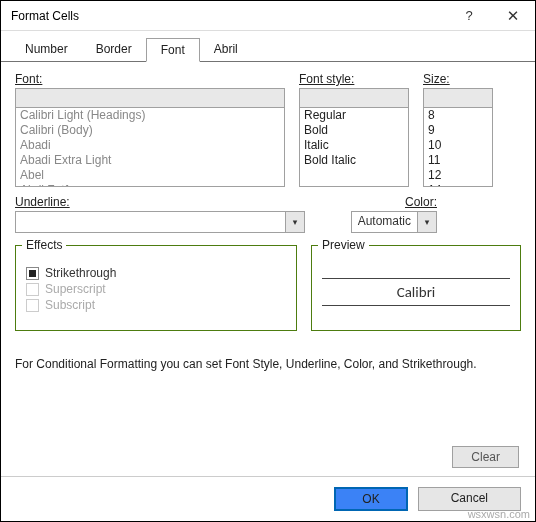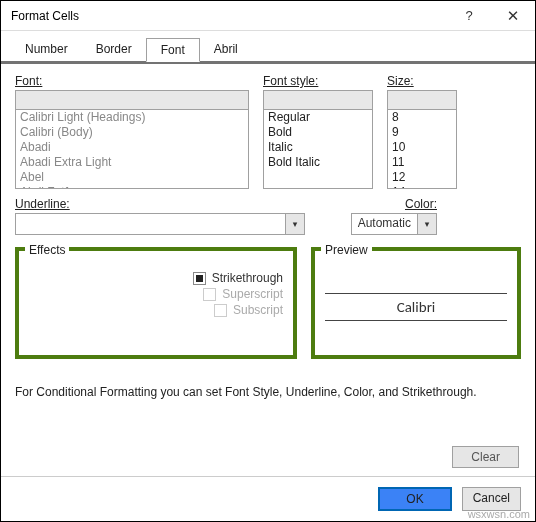--- a/index.html
+++ b/index.html
@@ -2,58 +2,58 @@
 <html><head>
 <meta charset="utf-8">
 <style>
 * { box-sizing: border-box; font-family: "Segoe UI", Tahoma, sans-serif; }
 body { margin: 0; background: #fff; }
 .dialog { width: 536px; height: 522px; border: 1px solid #000; background: #fff; display: flex; flex-direction: column; }
 .titlebar { height: 30px; background: #fff; display: flex; align-items: center; padding: 0 0 0 10px; border-bottom: 1px solid #ddd; }
 .titlebar .title { flex: 1; font-size: 12px; color: #000; }
 .titlebar .tbtn { width: 44px; height: 30px; display: flex; align-items: center; justify-content: center; font-size: 13px; color: #333; }
 .titlebar .tbtn.close { font-size: 15px; }
-.tabs { display: flex; padding: 6px 8px 0 10px; border-bottom: 3px solid #737373; }
+.tabs { display: flex; padding: 6px 8px 0 10px; border-bottom: 1px solid #737373; }
 .tab { font-size: 12px; padding: 4px 14px; color: #222; position: relative; top: 1px; cursor: default; }
 .tab.active { border: 1px solid #a0a0a0; border-bottom: 1px solid #fff; background: #fff; }
 .content { flex: 1; padding: 10px 14px 6px 14px; font-size: 12px; color: #333; position: relative; }
 .row { display: flex; gap: 14px; }
 .col { display: flex; flex-direction: column; }
-.col.font { width: 234px; }
+.col.font { width: 270px; }
 .col.style { width: 110px; }
 .col.size { width: 70px; }
 .lbl { font-size: 12px; margin-bottom: 2px; color: #222; }
 .underl { text-decoration: underline; }
 .textbox { height: 20px; border: 1px solid #a0a0a0; background: #e8e8e8; }
 .listbox { border: 1px solid #a0a0a0; height: 80px; overflow-y: scroll; margin-top: -1px; }
 .listbox .item { padding: 1px 4px; color: #888; font-size: 12px; line-height: 13px; }
 .listbox.style .item, .listbox.size .item { color: #222; }
 .row2 { display: flex; gap: 2px; margin-top: 8px; }
 .col.ul { width: 290px; }
 .col.color { width: 130px; align-items: flex-end; }
 .combo { display: flex; height: 22px; }
 .combo .cval { flex: 1; border: 1px solid #a0a0a0; border-right: none; padding: 2px 6px; font-size: 12px; text-align: center; }
 .combo .cbtn { width: 20px; border: 1px solid #a0a0a0; background: #e6e6e6; display: flex; align-items: center; justify-content: center; font-size: 9px; }
-.group { border: 4px solid #4d7c0f; margin-top: 14px; position: relative; padding: 18px 10px 10px 10px; }
+.group { border: 1px solid #4d7c0f; margin-top: 14px; position: relative; padding: 18px 10px 10px 10px; }
 .group .legend { position: absolute; top: -8px; left: 6px; background: #fff; padding: 0 4px; font-size: 12px; color: #222; }
 .grouprow { display: flex; gap: 14px; margin-top: 12px; }
 .grouprow .group { flex: 1; margin-top: 0; }
-.group.preview { width: 210px; flex: none; height: 112px; display:flex; align-items:center; justify-content:center;}
-.chk { display: flex; align-items: center; gap: 6px; font-size: 12px; margin: 2px 0; justify-content: flex-end; }
+.group.preview { width: 210px; flex: none; height: 86px; display:flex; align-items:center; justify-content:center;}
+.chk { display: flex; align-items: center; gap: 6px; font-size: 12px; margin: 2px 0; }
 .chk .box { width: 13px; height: 13px; border: 1px solid #888; display: inline-flex; align-items: center; justify-content: center; }
 .chk.disabled { color: #aaa; }
 .chk.disabled .box { border-color: #ccc; }
 .checkmark { width: 7px; height: 7px; background: #222; }
 .prev { border-top: 1px solid #444; border-bottom: 1px solid #444; width: 100%; text-align: center; font-size: 15px; padding: 4px 0; font-family: Calibri, sans-serif; }
 .note { margin-top: 26px; font-size: 12px; color: #222; }
 .clearrow { position: absolute; right: 16px; bottom: 8px; }
 .btn { border: 1px solid #a0a0a0; background: #e6e6e6; font-size: 12px; padding: 3px 18px; color: #555; }
 .footer { border-top: 1px solid #ccc; padding: 10px 14px; display: flex; justify-content: flex-end; gap: 10px; }
 .btn.ok { border: 2px solid #0066b3; background: #3b82f6; color: #222; padding: 3px 26px; }
-.btn.cancel { padding: 3px 10px; color: #222; }
+.btn.cancel { padding: 3px 32px; color: #222; }
 .watermark { position: absolute; right: 6px; bottom: 2px; font-size: 11px; color: #aaa; }
 </style>
 </head>
 <body>
 
 <div class="dialog">
   <div class="titlebar">
     <div class="title">Format Cells</div>
     <div class="tbtn">?</div>
     <div class="tbtn close">✕</div>

